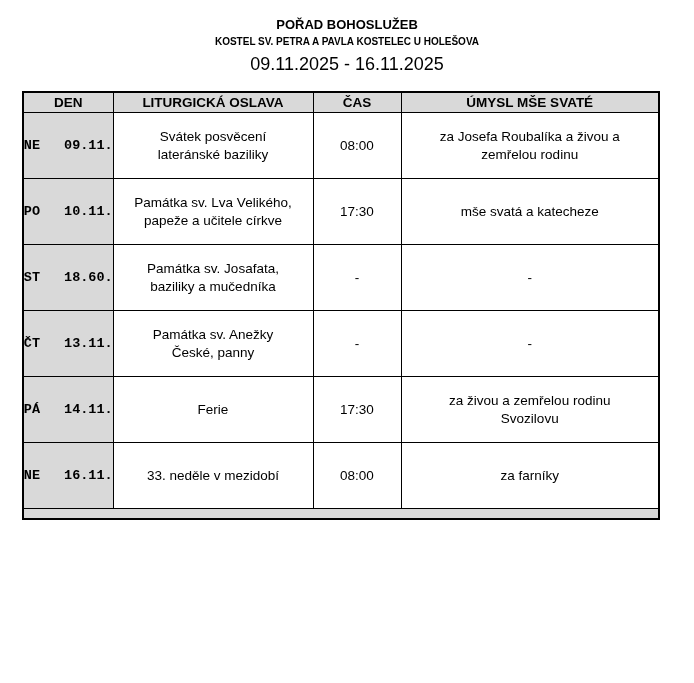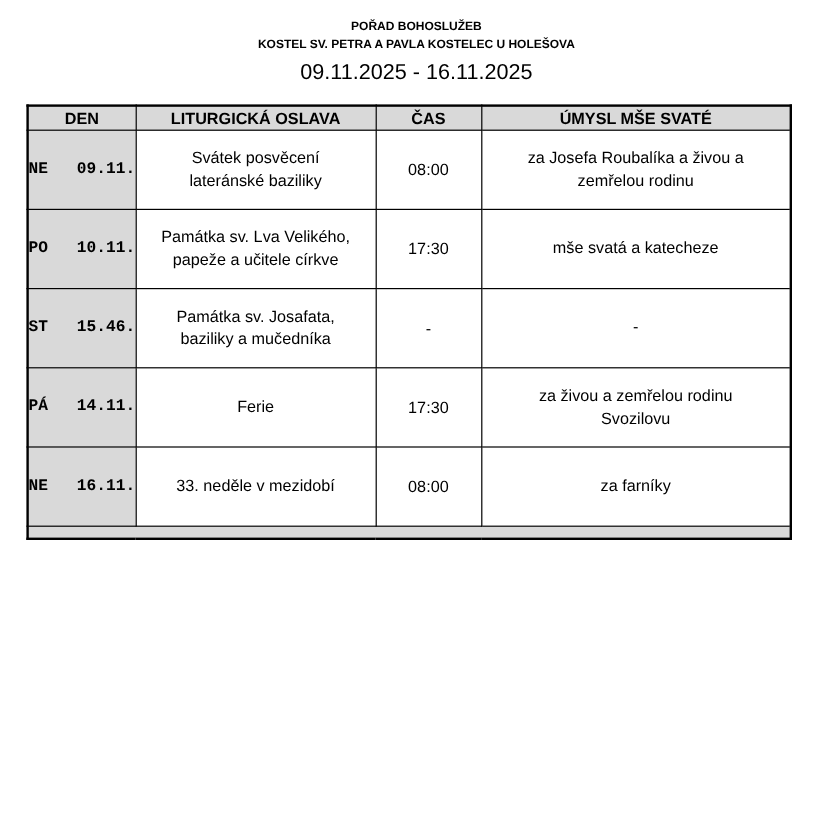--- a/index.html
+++ b/index.html
@@ -15,21 +15,21 @@
     width: 694px;
     height: 683px;
     box-sizing: border-box;
     padding-top: 16px;
   }
   .titles {
     text-align: center;
     line-height: 1.45;
   }
   .title-main {
-    font-size: 10px;
+    font-size: 13px;
     font-weight: bold;
   }
   .title-church {
     font-size: 10px;
     font-weight: bold;
   }
   .title-dates {
     font-size: 18px;
     font-weight: normal;
     margin-top: 2px;
@@ -138,31 +138,43 @@
           </td>
           <td class="multiline">Památka sv. Lva Velikého,
 papeže a učitele církve</td>
           <td>17:30</td>
           <td class="multiline">mše svatá a katecheze</td>
         </tr>
         <tr class="data-row">
           <td class="day-cell">
             <div class="day-inner">
               <span>ST</span>
-              <span>15.46.</span>
+              <span>18.60.</span>
             </div>
           </td>
           <td class="multiline">Památka sv. Josafata,
 baziliky a mučedníka</td>
           <td>-</td>
           <td class="multiline">-</td>
         </tr>
         <tr class="data-row">
           <td class="day-cell">
             <div class="day-inner">
+              <span>ČT</span>
+              <span>13.11.</span>
+            </div>
+          </td>
+          <td class="multiline">Památka sv. Anežky
+České, panny</td>
+          <td>-</td>
+          <td class="multiline">-</td>
+        </tr>
+        <tr class="data-row">
+          <td class="day-cell">
+            <div class="day-inner">
               <span>PÁ</span>
               <span>14.11.</span>
             </div>
           </td>
           <td class="multiline">Ferie</td>
           <td>17:30</td>
           <td class="multiline">za živou a zemřelou rodinu
 Svozilovu</td>
         </tr>
         <tr class="data-row">

